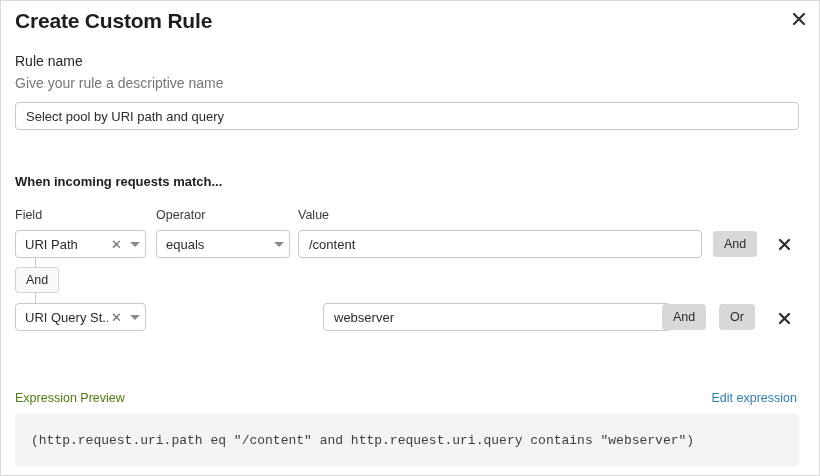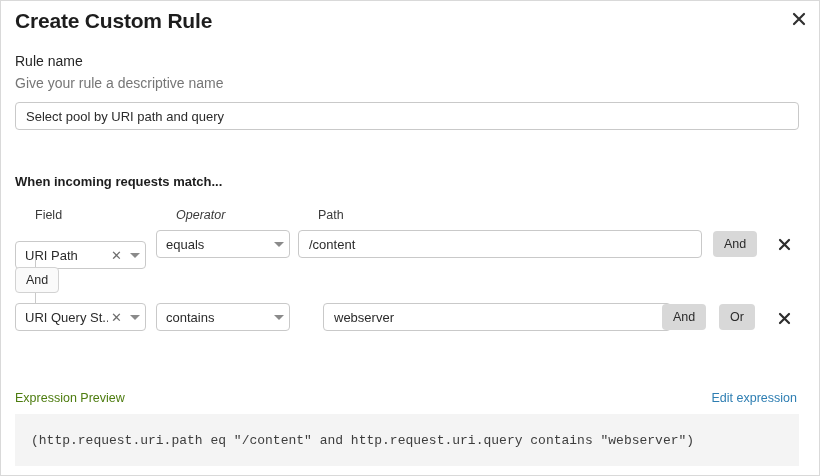--- a/index.html
+++ b/index.html
@@ -90,24 +90,23 @@
     font-weight: bold;
     color: #1d1d1d;
   }
 
   
   .col-label {
     position: absolute;
     top: 207px;
     font-size: 12.5px;
     color: #3a3a3a;
-    margin-left: 20px;
   }
   #col-field    { left: 14px;  }
-  #col-operator { left: 155px; font-style: italic; }
+  #col-operator { left: 155px; }
   #col-value    { left: 297px; }
 
   
   .select-box {
     position: absolute;
     box-sizing: border-box;
     height: 28px;
     border: 1px solid #c9c9c9;
     border-radius: 4px;
     background: #ffffff;
@@ -248,23 +247,23 @@
   </button>
 
   <div class="label-strong" id="rule-name-label">Rule name</div>
   <div class="label-sub" id="rule-name-help">Give your rule a descriptive name</div>
   <input class="text-input" id="rule-name-input" type="text" value="Select pool by URI path and query" style="">
 
   <div id="match-heading">When incoming requests match...</div>
 
   <div class="col-label" id="col-field">Field</div>
   <div class="col-label" id="col-operator">Operator</div>
-  <div class="col-label" id="col-value">Path</div>
-
-  <div class="select-box" style="left:14px; top:240px; width:131px;">
+  <div class="col-label" id="col-value">Value</div>
+
+  <div class="select-box" style="left:14px; top:229px; width:131px;">
     <span class="select-value">URI Path</span>
     <span class="select-clear">✕</span>
     <span class="select-caret">
         <span class="caret-tri"></span>
       </span>
   </div>
 
   <div class="select-box" style="left:155px; top:229px; width:134px;">
     <span class="select-value">equals</span>
     <span class="select-caret">
@@ -287,26 +286,20 @@
   <div class="conn-line" style="top:292px; height:11px;"></div>
 
   <div class="select-box" style="left:14px; top:302px; width:131px;">
     <span class="select-value">URI Query St...</span>
     <span class="select-clear">✕</span>
     <span class="select-caret">
         <span class="caret-tri"></span>
       </span>
   </div>
 
-  <div class="select-box" style="left:155px; top:302px; width:134px;">
-    <span class="select-value">contains</span>
-    <span class="select-caret">
-        <span class="caret-tri"></span>
-      </span>
-  </div>
 
   <input class="text-input" type="text" style="left: 303px; top: 302px; width: 348px; height: 28px; margin-left: 19px;" value="webserver">
 
   <button class="pill-btn" style="left:661px; top:303px;">And</button>
 
   <button class="pill-btn" style="left:718px; top:303px;">Or</button>
 
   <button class="remove-btn" style="left:774px; top:308px;" aria-label="Remove">
     <svg width="13" height="13" viewBox="0 0 13 13" aria-hidden="true">
       <path d="M2 2 L11 11 M11 2 L2 11" stroke="currentColor" stroke-width="2.2" stroke-linecap="round"></path>

